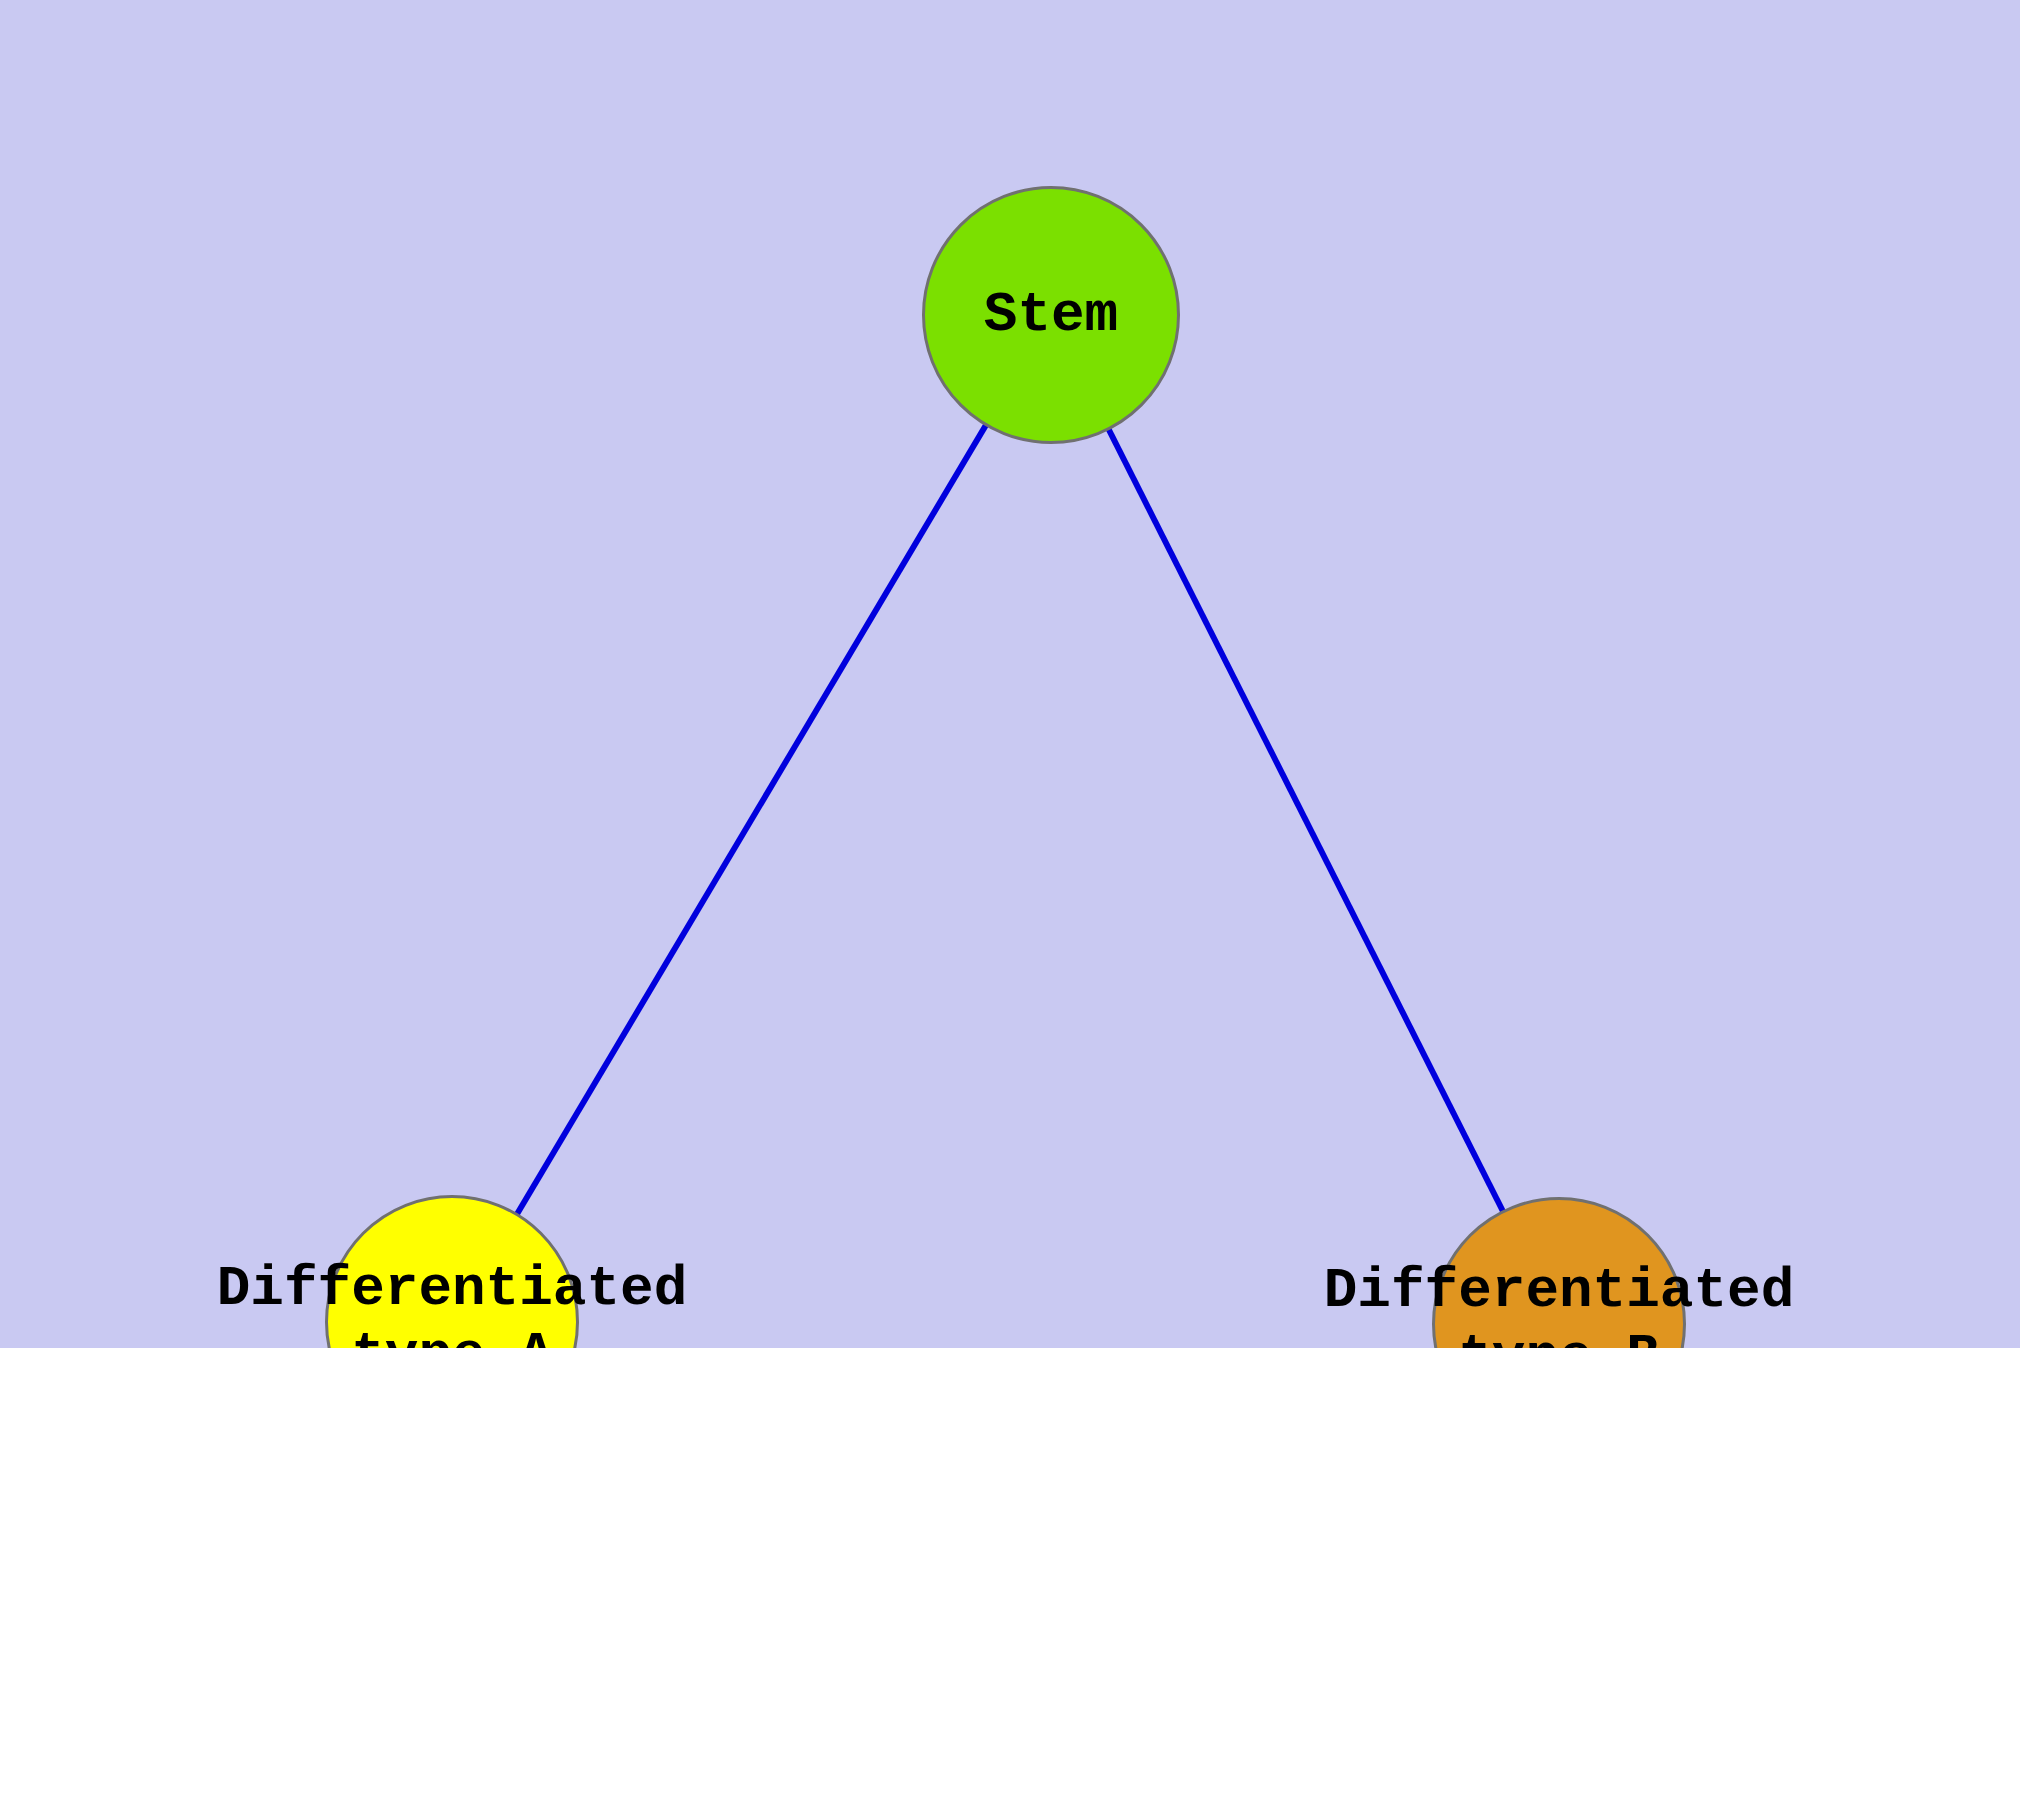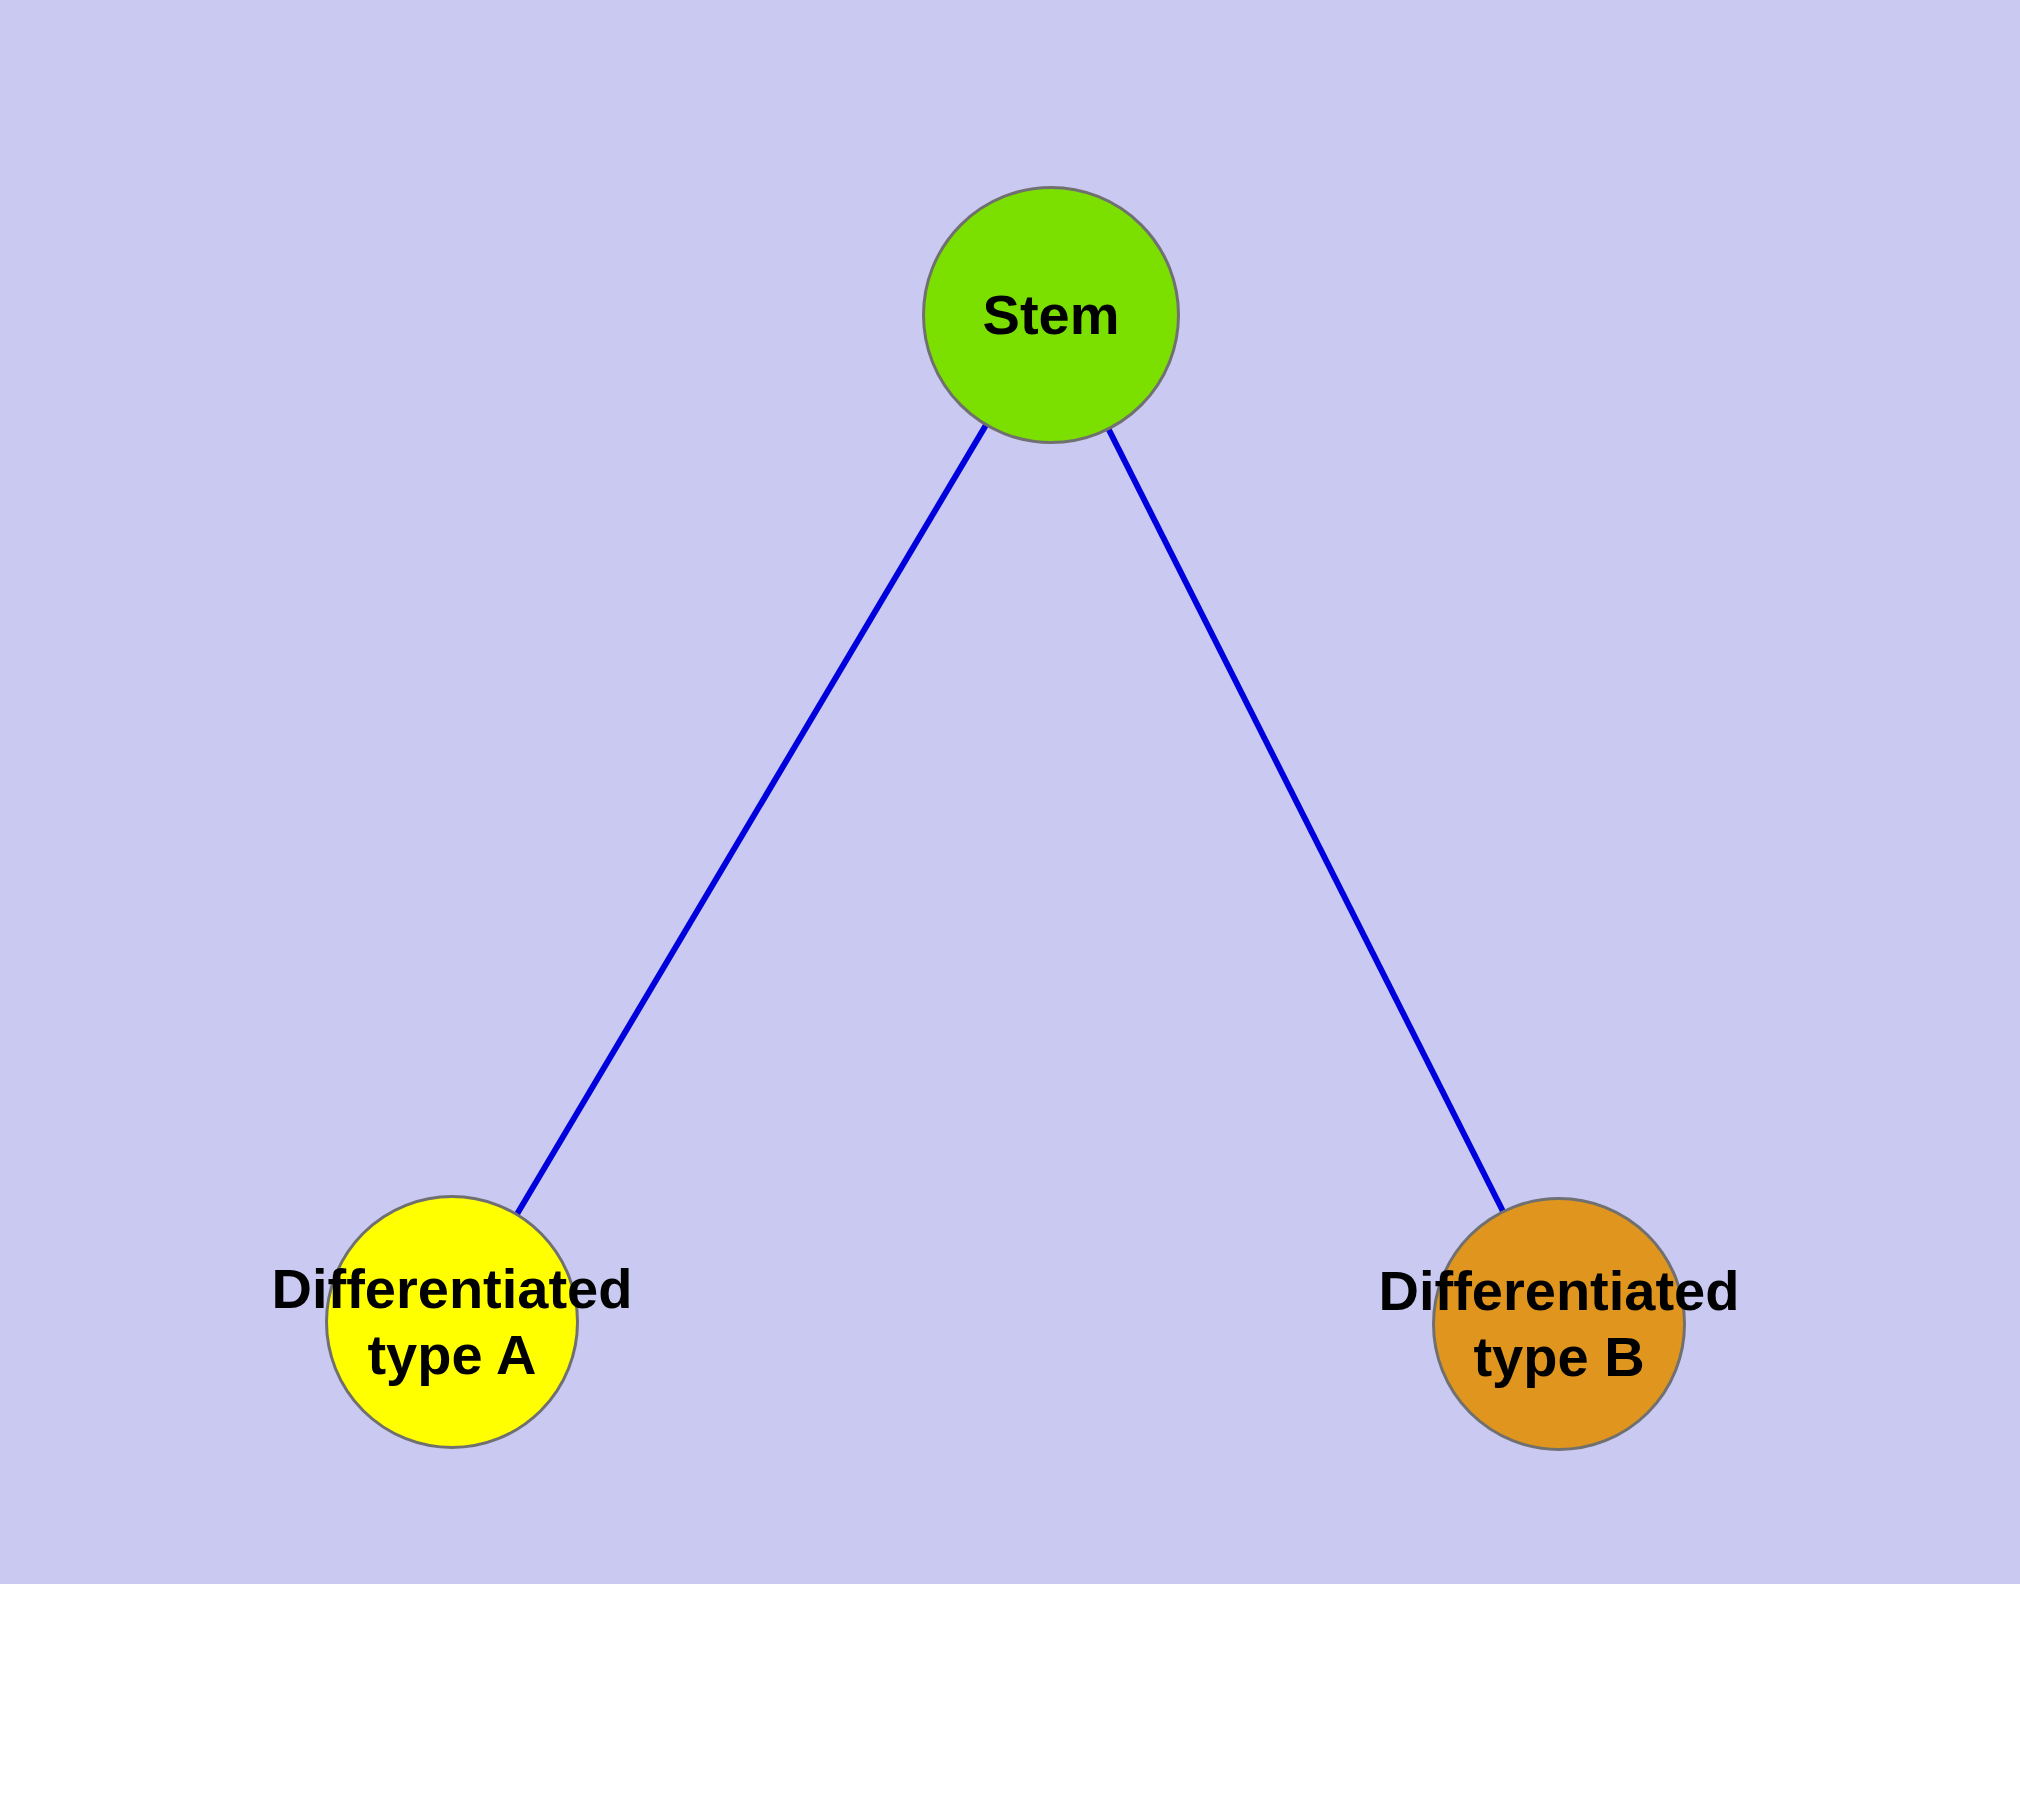--- a/index.html
+++ b/index.html
@@ -3,23 +3,23 @@
 <meta charset="utf-8">
 <style>
   html, body {
     margin: 0;
     padding: 0;
     background: #ffffff;
   }
   .canvas {
     position: relative;
     width: 2021px;
-    height: 1584px;
+    height: 1348px;
     overflow: hidden;
-    font-family: Liberation Sans, sans-serif;
+    font-family: Liberation Mono, monospace;
   }
   .edges-layer {
     position: absolute;
     left: 0;
     top: 0;
     z-index: 1;
   }
   .node {
     position: absolute;
     border-radius: 50%;

